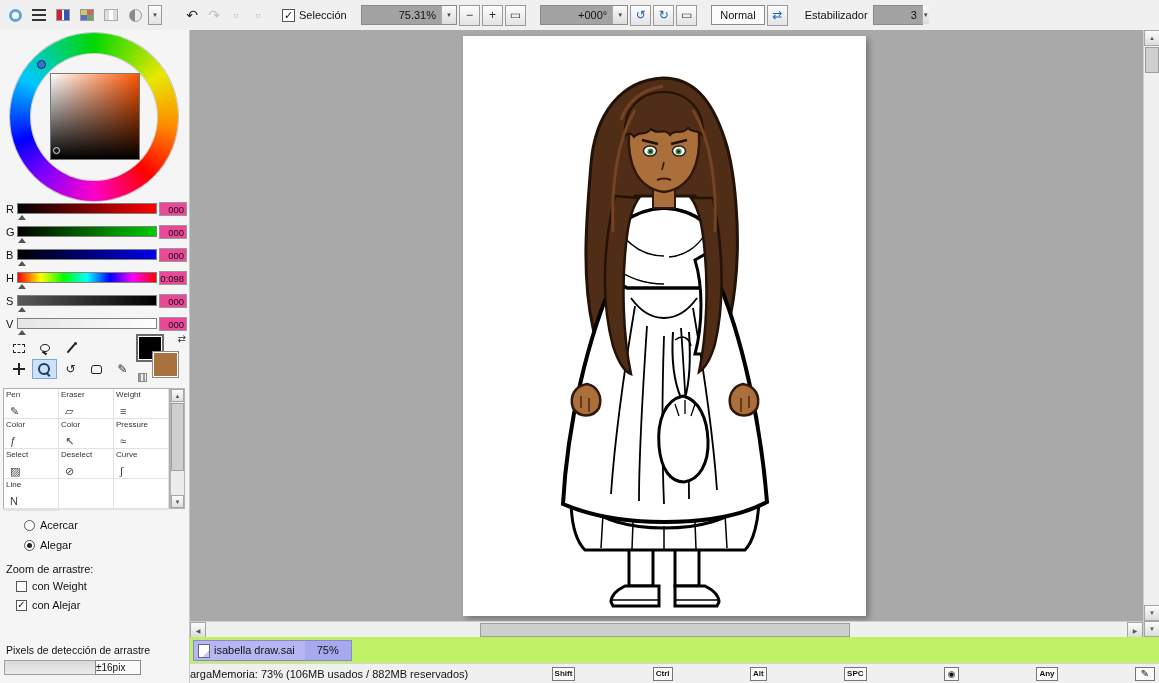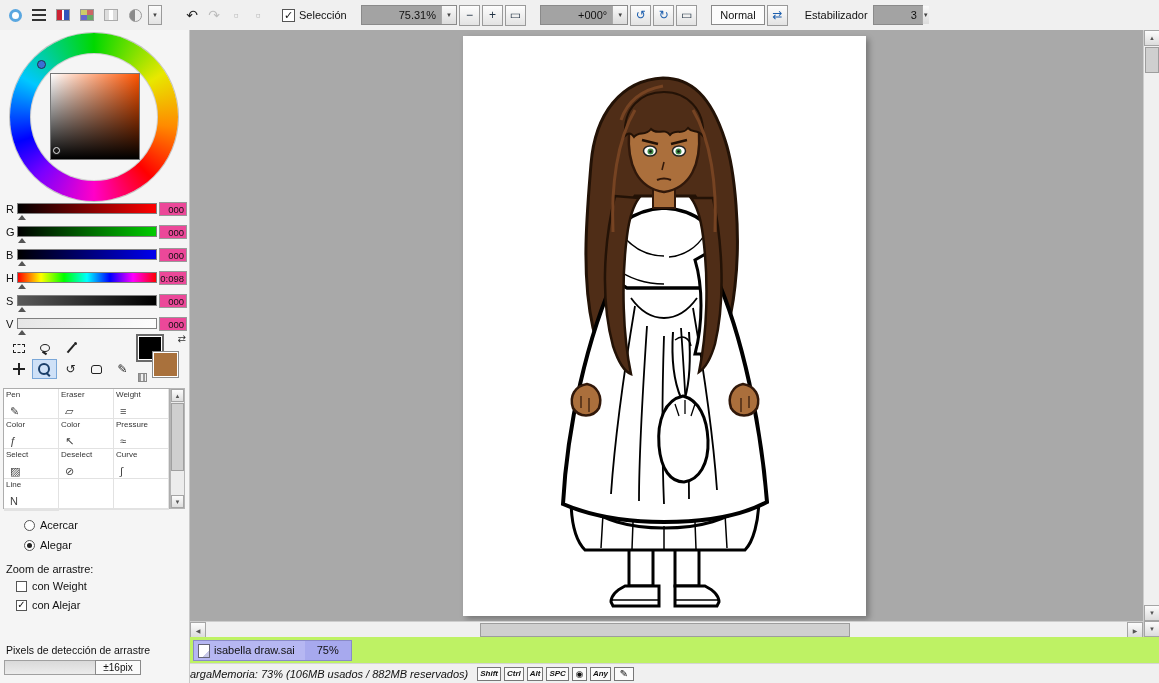--- a/index.html
+++ b/index.html
@@ -87,21 +87,21 @@
   .grid-scroll .ar { position:absolute; left:0; width:13px; height:13px; background:linear-gradient(#fcfcfc,#dedede); border:1px solid #a5a5a5; font-size:6px; color:#555; display:flex; align-items:center; justify-content:center; }
   .grid-scroll .ar.up { top:0; } .grid-scroll .ar.dn { bottom:0; }
   .grid-scroll .th { position:absolute; left:0; top:14px; width:13px; height:68px; background:#cfcfcf; border:1px solid #a0a0a0; }
 
   .opt { position:absolute; left:24px; display:flex; align-items:center; gap:5px; }
   .radio { width:11px; height:11px; border-radius:50%; border:1px solid #555; background:#fff; display:flex; align-items:center; justify-content:center; }
   .radio.sel::after { content:""; width:5px; height:5px; border-radius:50%; background:#222; }
   .cb2 { width:11px; height:11px; border:1px solid #555; background:#fff; display:flex; align-items:center; justify-content:center; font-size:10px; font-weight:bold; line-height:1; }
   .sec-label { position:absolute; left:6px; }
   .pix-slider { position:absolute; left:4px; top:630px; width:136px; height:15px; border:1px solid #a0a0a0; background:linear-gradient(#d9d9d9,#ececec); }
-  .pix-val { position:absolute; right:-2px; top:-1px; width:46px; height:15px; border:1px solid #8a8a8a; background:#fafafa; font-size:10px; text-align:center; line-height:13px; }
+  .pix-val { position:absolute; right:-2px; top:-1px; width:46px; height:15px; border:1px solid #8a8a8a; background:#fafafa; font-size:10px; text-align:left; line-height:13px; }
 
   
   .canvas-area { position:absolute; left:190px; top:30px; width:953px; height:591px; background:#a9a9a9; overflow:hidden; }
   .canvas { position:absolute; left:273px; top:6px; width:403px; height:580px; background:#fff; box-shadow:3px 3px 6px rgba(0,0,0,0.3); }
   .canvas svg { width:100%; height:100%; display:block; }
 
   .vscroll { position:absolute; left:1143px; top:30px; width:16px; height:607px; background:#f0f0f0; border-left:1px solid #cdcdcd; }
   .hscroll { position:absolute; left:190px; top:621px; width:953px; height:16px; background:#f0f0f0; border-top:1px solid #cdcdcd; }
   .sb-btn { position:absolute; width:16px; height:16px; background:linear-gradient(#fcfcfc,#dcdcdc); border:1px solid #a5a5a5; font-size:6px; color:#555; display:flex; align-items:center; justify-content:center; }
   .vscroll .up { top:0; left:0; }
@@ -112,21 +112,21 @@
   .hscroll .rt { right:0; top:0; }
   .hscroll .th { position:absolute; left:290px; top:1px; width:370px; height:14px; background:#cfcfcf; border:1px solid #9d9d9d; }
 
   
   .tab-bar { position:absolute; left:190px; top:637px; width:969px; height:26px; background:#bef264; display:flex; align-items:center; padding-left:3px; }
   .doc-tab { display:flex; align-items:stretch; height:21px; border:1px solid #8a8ac8; background:#b6b7f2; }
   .doc-tab .fico { width:12px; height:14px; margin:3px 4px 0 4px; background:linear-gradient(135deg,#fff 70%,#c8c8e8 70%); border:1px solid #667; }
   .doc-tab .nm { display:flex; align-items:center; padding-right:10px; }
   .doc-tab .zm { width:46px; display:flex; align-items:center; justify-content:center; background:#a7a9ee; }
 
-  .status-bar { position:absolute; left:190px; top:663px; width:969px; height:20px; background:#f0f0f0; border-top:1px solid #d5d5d5; display:flex; align-items:center; justify-content:flex-start; gap:3px; padding-right:4px;font-style:italic; }
+  .status-bar { position:absolute; left:190px; top:663px; width:969px; height:20px; background:#f0f0f0; border-top:1px solid #d5d5d5; display:flex; align-items:center; justify-content:space-between; gap:3px; padding-right:4px; }
   .mem { margin-right:6px; }
   .key-btn { height:14px; border:1px solid #777; background:#fbfbfb; font-size:8px; font-weight:bold; padding:0 2px; display:flex; align-items:center; }
   .sico { width:15px; height:14px; border:1px solid #777; background:#fbfbfb; font-size:9px; display:flex; align-items:center; justify-content:center; }
   .pen-box { width:20px; height:14px; border:1px solid #777; background:#fbfbfb; font-size:10px; display:flex; align-items:center; justify-content:center; }
 </style>
 </head>
 <body>
 
 <div class="app">
 

